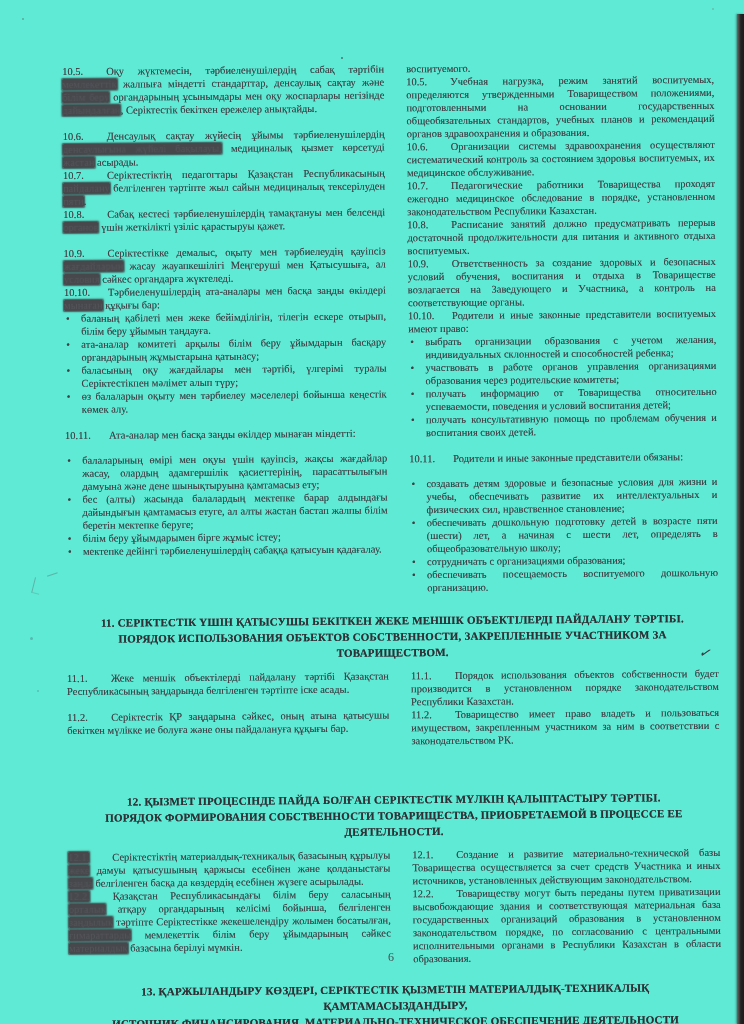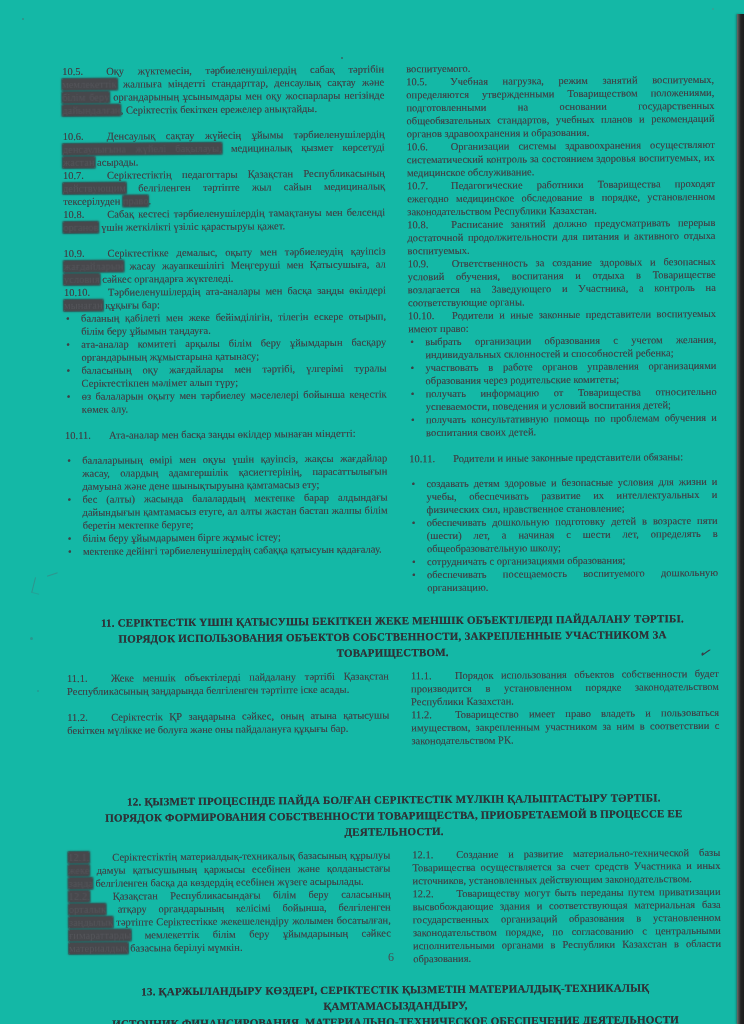--- a/index.html
+++ b/index.html
@@ -1,18 +1,18 @@
 <!DOCTYPE html>
 <html><head>
 <meta charset="utf-8">
 <style>
   html,body{margin:0;padding:0;background:#d8d8d4;}
   .page{
     position:relative;width:744px;height:1024px;margin:0 auto;
-    background:#14b8a6;overflow:hidden;
+    background:#5eead4;overflow:hidden;
     font-family:"Liberation Serif","DejaVu Serif",serif;
     color:#3f4045;
   }
   .content{
     position:absolute;left:62px;top:56px;width:652px;
     transform:rotate(-0.45deg);transform-origin:top left;
     font-size:10.5px;line-height:13px;
     text-shadow:0 0 0.5px rgba(70,70,80,0.55);
   }
   .cols{display:flex;gap:22px;margin-top:9px;}
@@ -71,21 +71,21 @@
 </head>
 <body>
 
 <div class="page">
   <div class="specks"></div>
   <div class="content" id="doc">
       <div class="cols">
         <div class="col left">
           <p class="para"><span class="num"><span>10.5.</span></span>Оқу жүктемесін, тәрбиеленушілердің сабақ тәртібін <span class="smudge">мемлекеттік</span> жалпыға міндетті стандарттар, денсаулық сақтау және <span class="smudge">білім беру</span> органдарының ұсынымдары мен оқу жоспарлары негізінде <span class="smudge">дайындалған</span>, Серіктестік бекіткен ережелер анықтайды.</p>
           <p class="para gap"><span class="num"><span>10.6.</span></span>Денсаулық сақтау жүйесің ұйымы тәрбиеленушілердің <span class="smudge">денсаулығына жүйелі бақылауы,</span> медициналық қызмет көрсетуді <span class="smudge">жастан</span> асырады.</p>
-          <p class="para"><span class="num"><span>10.7.</span></span>Серіктестіктің педагогтары Қазақстан Республикасының <span class="smudge">действующим</span> белгіленген тәртіпте жыл сайын медициналық тексерілуден <span class="smudge">право</span>.</p>
+          <p class="para"><span class="num"><span>10.7.</span></span>Серіктестіктің педагогтары Қазақстан Республикасының <span class="smudge">пайдалану</span> белгіленген тәртіпте жыл сайын медициналық тексерілуден <span class="smudge">пяти</span>.</p>
           <p class="para"><span class="num"><span>10.8.</span></span>Сабақ кестесі тәрбиеленушілердің тамақтануы мен белсенді <span class="smudge">органов</span> үшін жеткілікті үзіліс қарастыруы қажет.</p>
           <p class="para gap"><span class="num"><span>10.9.</span></span>Серіктестікке демалыс, оқыту мен тәрбиелеудің қауіпсіз <span class="smudge">жағдайларын</span> жасау жауапкешілігі Меңгеруші мен Қатысушыға, ал <span class="smudge">условия</span> сәйкес органдарға жүктеледі.</p>
           <p class="para"><span class="num"><span>10.10.</span></span>Тәрбиеленушілердің ата-аналары мен басқа заңды өкілдері <span class="smudge">мынаған</span> құқығы бар:</p>
           <ul class="bullets">
             <li>баланың қабілеті мен жеке бейімділігін, тілегін ескере отырып, білім беру ұйымын таңдауға.</li>
             <li>ата-аналар комитеті арқылы білім беру ұйымдарын басқару органдарының жұмыстарына қатынасу;</li>
             <li>баласының оқу жағдайлары мен тәртібі, үлгерімі туралы Серіктестікпен мәлімет алып түру;</li>
             <li>өз балаларын оқыту мен тәрбиелеу мәселелері бойынша кеңестік көмек алу.</li>
           </ul>
           <p class="para gap"><span class="num"><span>10.11.</span></span>Ата-аналар мен басқа заңды өкілдер мынаған міндетті:</p>

